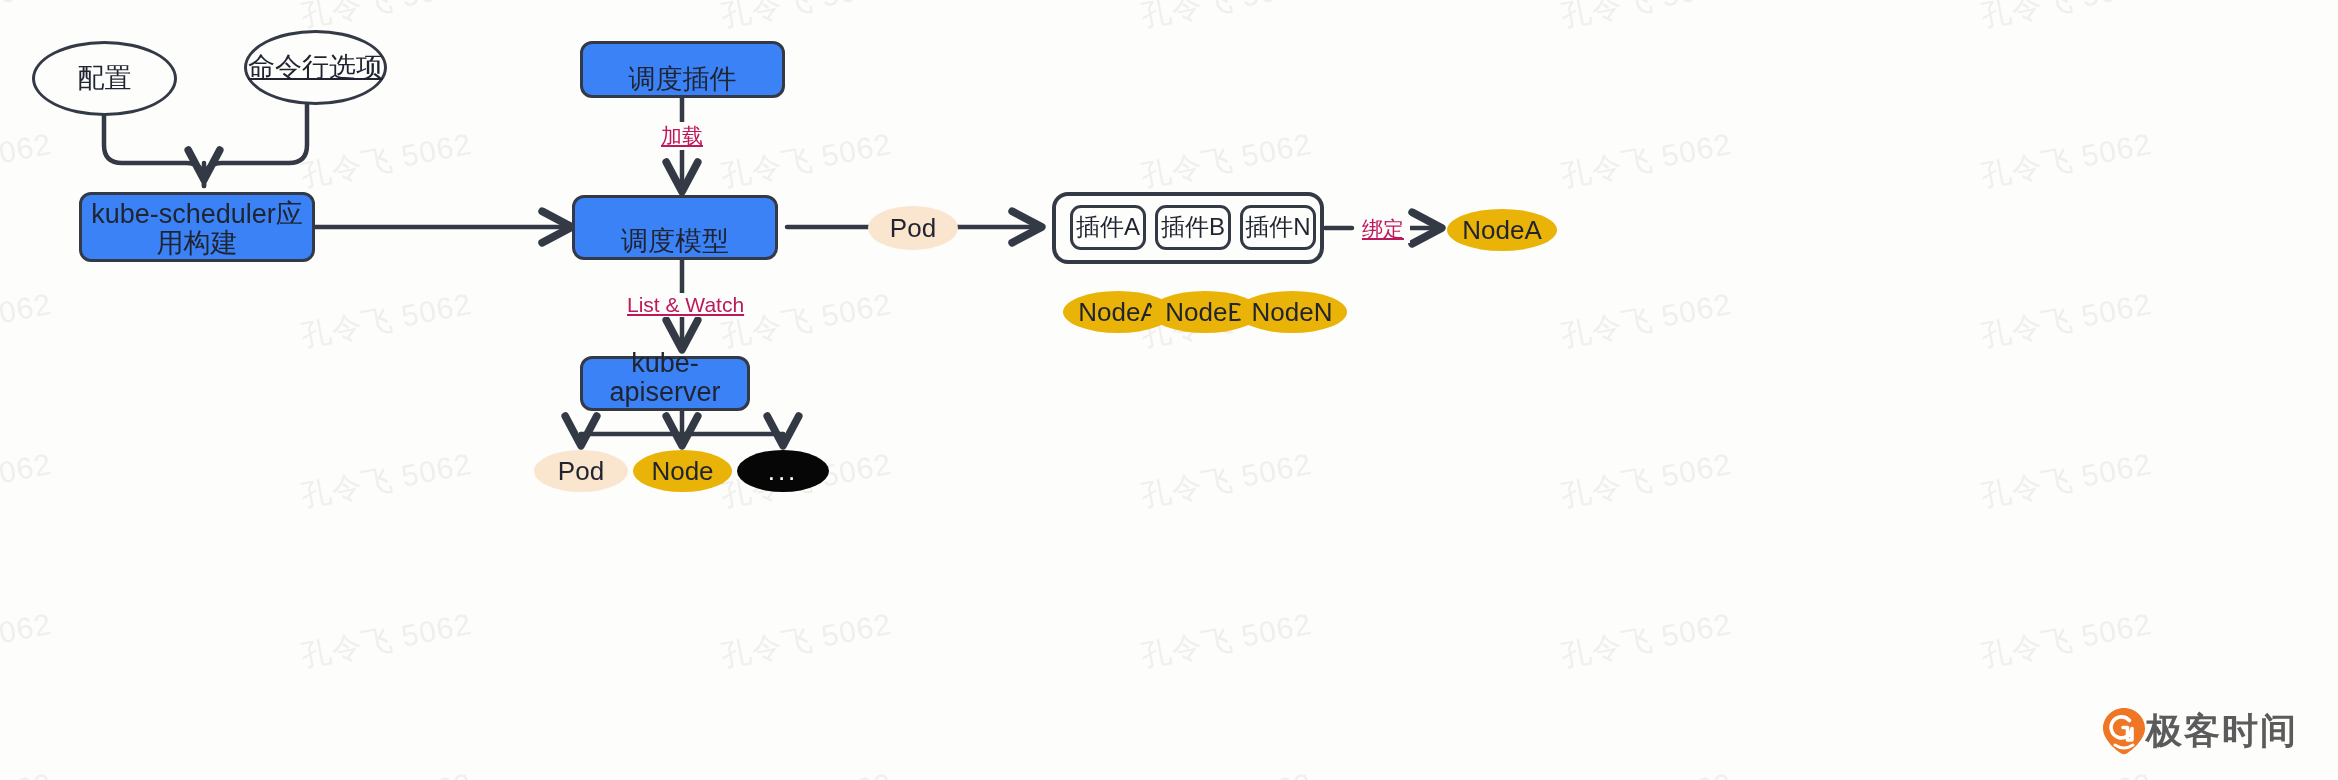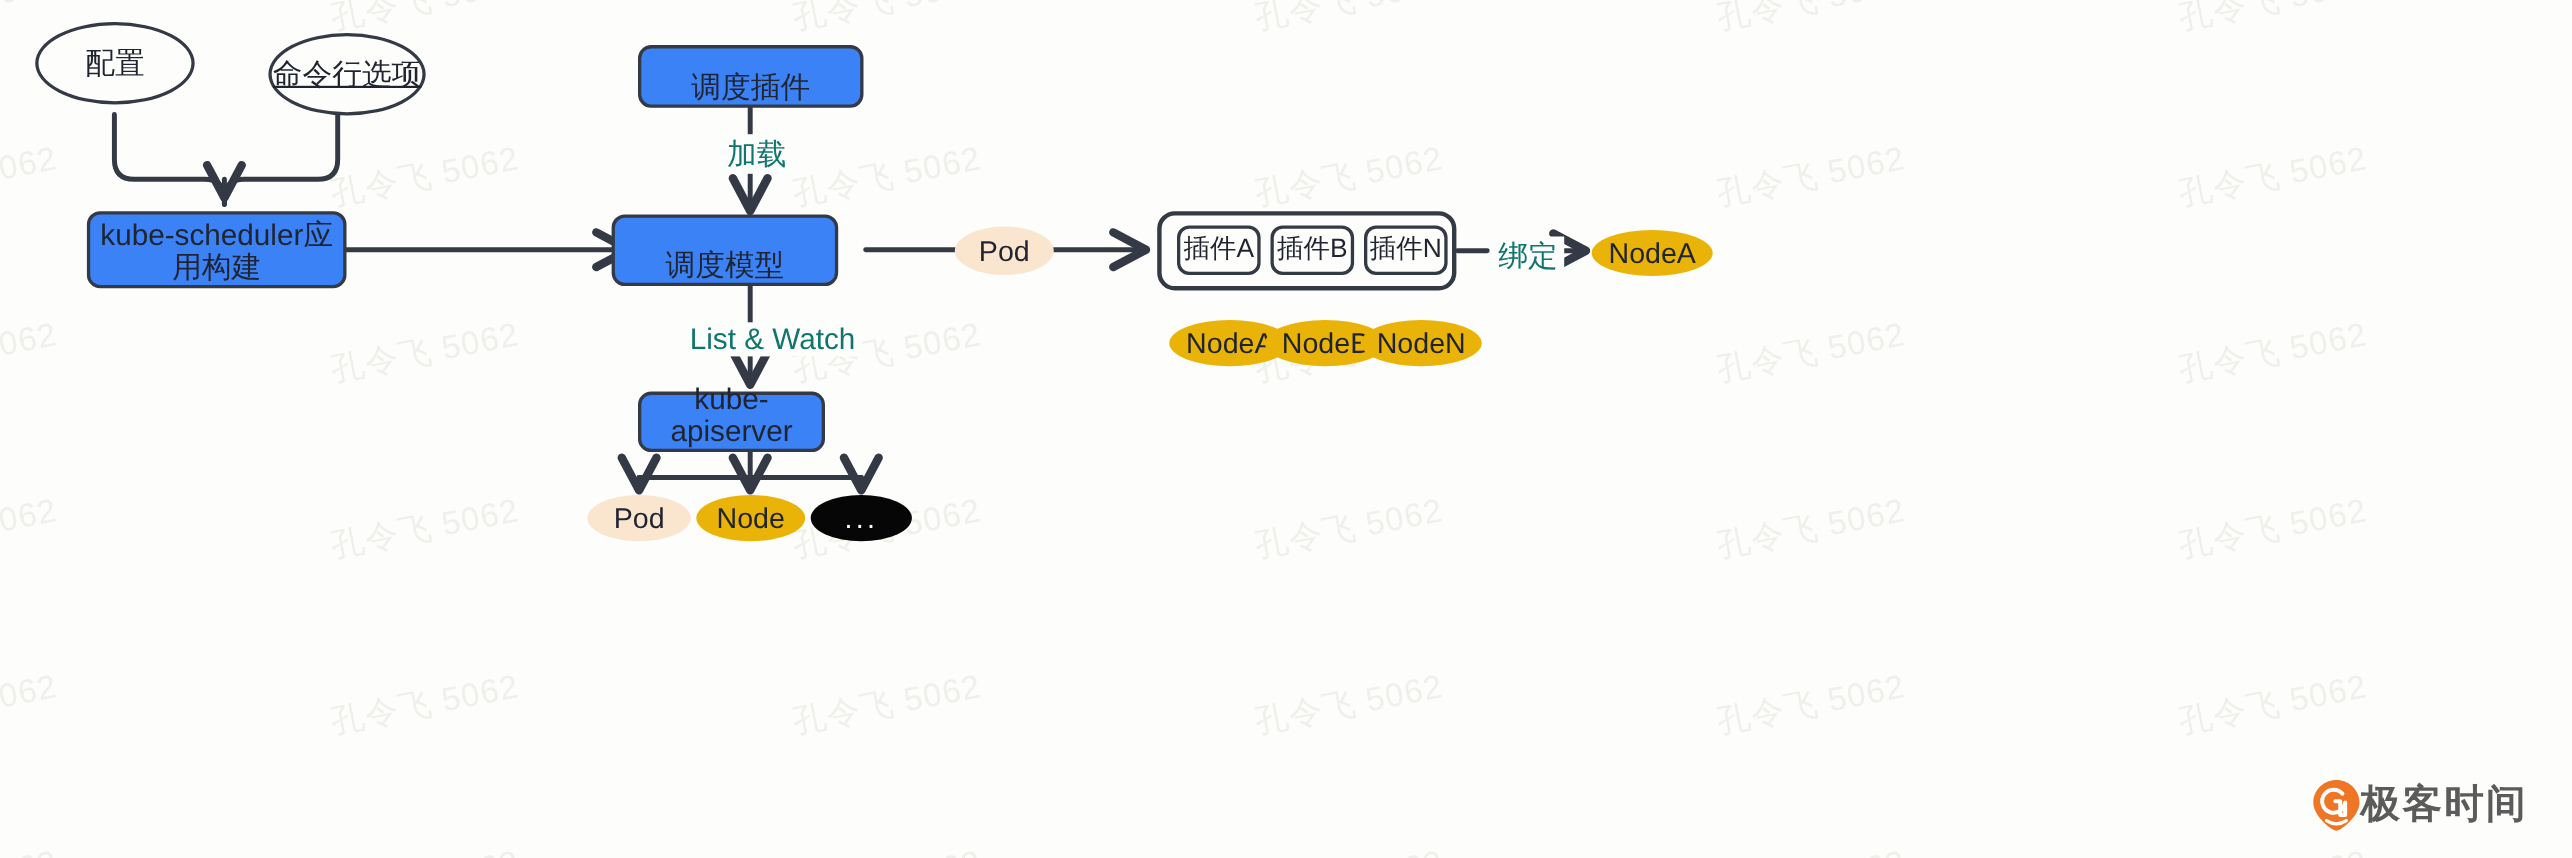--- a/index.html
+++ b/index.html
@@ -84,38 +84,39 @@
   }
   .ellipse-fill {
     border-radius: 50%;
     font-size: 26px;
   }
   .peach { background: #fae5ce; }
   .pink  { background: #eab308; }
   .black { background: #060606; color: #ffffff; }
   .edge-label {
     position: absolute;
-    font-size: 27px;
-    color: #0f766e;
+    font-size: 21px;
+    color: #be185d;
     background: #fdfdfb;
     padding: 0 6px;
     white-space: nowrap;
     text-align: center;
+    text-decoration: underline;
   }
   .dots {
     letter-spacing: 3px;
     font-size: 26px;
     line-height: 0.4;
   }
   #brand {
     position: absolute;
     right: 40px;
     bottom: 24px;
     display: flex;
-    align-items: flex-end;
+    align-items: flex-start;
     z-index: 4;
   }
   #brand .brand-text {
     font-size: 36px;
     color: #5b5b5b;
     font-weight: bold;
     letter-spacing: 2px;
   }
 </style>
 </head>
@@ -190,41 +191,41 @@
       <path d="M 682,410 L 682,434"></path>
       <path d="M 581,434 L 783,434"></path>
       <path d="M 581,434 L 581,444" marker-end="url(#arrow)"></path>
       <path d="M 682,434 L 682,444" marker-end="url(#arrow)"></path>
       <path d="M 783,434 L 783,444" marker-end="url(#arrow)"></path>
     </g>
   </svg>
 
   <div id="node-layer">
 
-    <div class="node ellipse-outline" style="left:32px; top:20px; width:145px; height:75px;">
+    <div class="node ellipse-outline" style="left:32px; top:41px; width:145px; height:75px;">
       <span>配置</span>
     </div>
 
     <div class="node ellipse-outline" style="left:244px; top:30px; width:143px; height:75px;text-decoration:underline;">
       <span>命令行选项</span>
     </div>
 
     <div class="node rect" style="left:79px; top:192px; width:236px; height:70px;">
       <span>kube-scheduler应用构建</span>
     </div>
 
     <div class="node rect" style="left:580px; top:41px; width:205px; height:57px;">
       <span>调度插件</span>
     </div>
 
     <div class="edge-label" style="left:655px; top:122px;">
       <span>加载</span>
     </div>
 
-    <div class="node rect" style="left:556px; top:195px; width:206px; height:65px;">
+    <div class="node rect" style="left:572px; top:195px; width:206px; height:65px;">
       <span>调度模型</span>
     </div>
 
     <div class="edge-label" style="left:621px; top:293px;text-align:right;">
       <span>List &amp; Watch</span>
     </div>
 
     <div class="node rect" style="left:580px; top:356px; width:170px; height:55px;">
       <span>kube-apiserver</span>
     </div>

